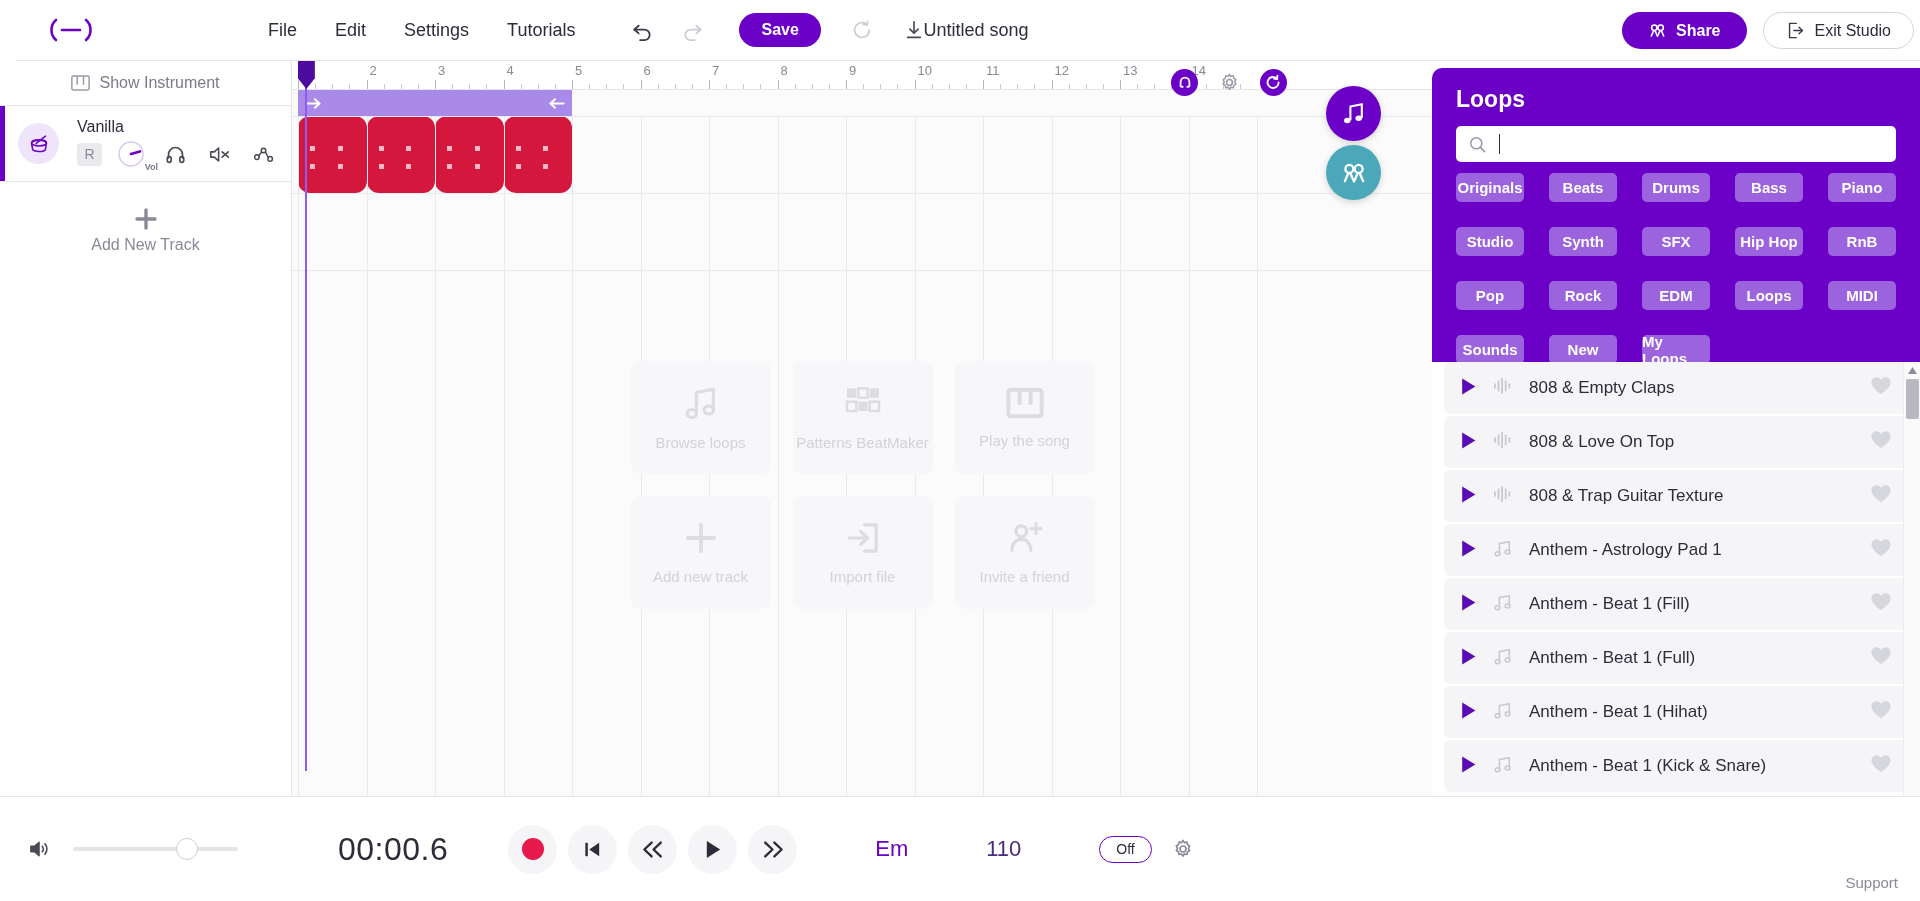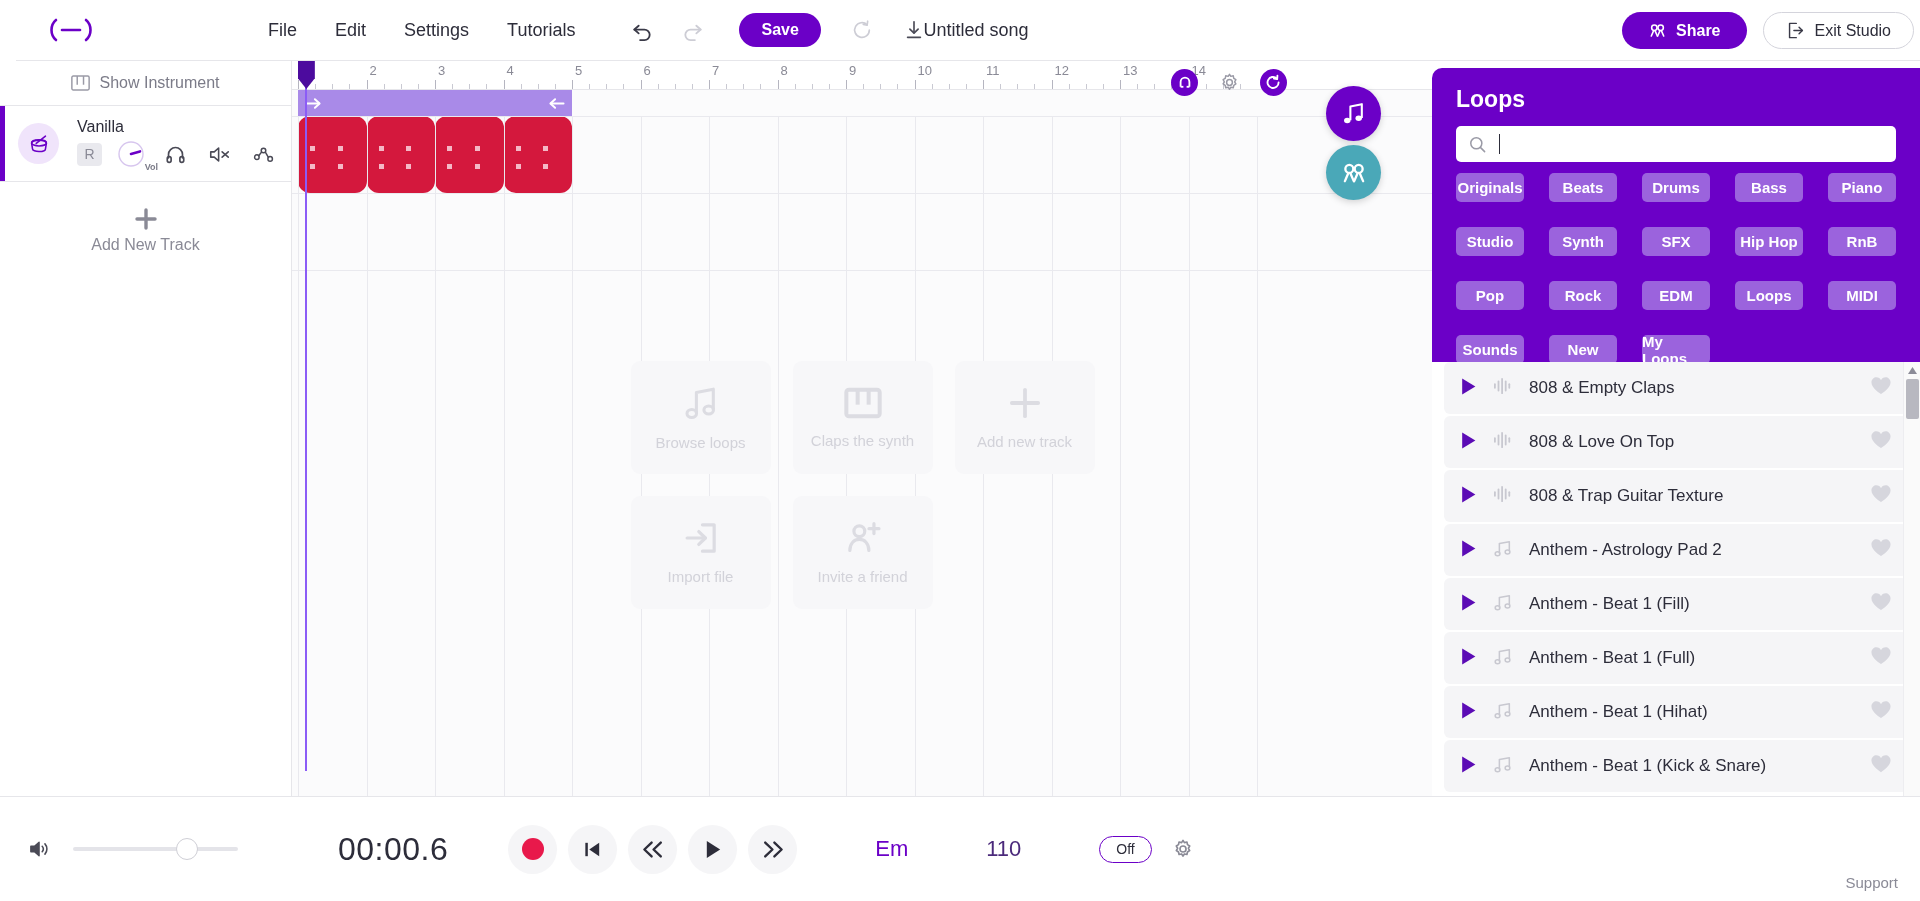--- a/index.html
+++ b/index.html
@@ -604,26 +604,37 @@
   <div class="placeholders">
     <div class="ph-card">
       <svg width="40" height="40" viewBox="0 0 26 26">
         <path d="M10 19.5 V6.2 L21 4 V17.3" fill="none" stroke="#dcdce2" stroke-width="2" stroke-linejoin="round"></path>
         <ellipse cx="7" cy="19.8" rx="3.1" ry="2.6" fill="none" stroke="#dcdce2" stroke-width="2"></ellipse>
         <ellipse cx="18" cy="17.6" rx="3.1" ry="2.6" fill="none" stroke="#dcdce2" stroke-width="2"></ellipse>
       </svg>
       <span>Browse loops</span>
     </div>
     <div class="ph-card">
+      <svg width="40" height="40" viewBox="0 0 30 30">
+        <rect x="3" y="4" width="7" height="7" fill="#dcdce2"></rect>
+        <rect x="11.5" y="4" width="7" height="7" fill="none" stroke="#dcdce2" stroke-width="1.8"></rect>
+        <rect x="20" y="4" width="7" height="7" fill="#dcdce2"></rect>
+        <rect x="3" y="14" width="7" height="7" fill="none" stroke="#dcdce2" stroke-width="1.8"></rect>
+        <rect x="11.5" y="14" width="7" height="7" fill="#dcdce2"></rect>
+        <rect x="20" y="14" width="7" height="7" fill="none" stroke="#dcdce2" stroke-width="1.8"></rect>
+      </svg>
+      <span>Patterns BeatMaker</span>
+    </div>
+    <div class="ph-card">
       <svg width="40" height="36" viewBox="0 0 24 20">
         <rect x="2" y="2" width="20" height="16" rx="1.6" fill="none" stroke="#dcdce2" stroke-width="2.4"></rect>
         <rect x="7.6" y="2" width="2.4" height="9" fill="#dcdce2"></rect>
         <rect x="14.2" y="2" width="2.4" height="9" fill="#dcdce2"></rect>
       </svg>
-      <span>Claps the synth</span>
+      <span>Play the song</span>
     </div>
     <div class="ph-card">
       <svg width="38" height="38" viewBox="0 0 26 26">
         <line x1="13" y1="4" x2="13" y2="22" stroke="#dcdce2" stroke-width="2.6" stroke-linecap="round"></line>
         <line x1="4" y1="13" x2="22" y2="13" stroke="#dcdce2" stroke-width="2.6" stroke-linecap="round"></line>
       </svg>
       <span>Add new track</span>
     </div>
     <div class="ph-card">
       <svg width="38" height="38" viewBox="0 0 26 26">
@@ -761,21 +772,21 @@
         </div>
         <div class="loop-item">
           <span><svg width="17" height="19" viewBox="0 0 16 18">
       <path d="M2 1.5 L14.5 9 L2 16.5 Z" fill="#5b0bb5"></path>
             </svg></span>
           <span><svg width="20" height="19" viewBox="0 0 22 21">
       <path d="M7 16 V5 L18 3 V13.5" fill="none" stroke="#c8c8d0" stroke-width="1.7" stroke-linejoin="round"></path>
       <ellipse cx="5" cy="16.4" rx="2.6" ry="2.2" fill="none" stroke="#c8c8d0" stroke-width="1.7"></ellipse>
       <ellipse cx="16" cy="14.4" rx="2.6" ry="2.2" fill="none" stroke="#c8c8d0" stroke-width="1.7"></ellipse>
     </svg></span>
-          <span class="loop-name">Anthem - Astrology Pad 2</span>
+          <span class="loop-name">Anthem - Astrology Pad 1</span>
           <span><svg width="22" height="20" viewBox="0 0 24 22">
       <path d="M12 20 C12 20 1.5 13.5 1.5 7.2 C1.5 3.8 4.2 1.5 7 1.5 C9.3 1.5 11.2 3 12 4.6
                C12.8 3 14.7 1.5 17 1.5 C19.8 1.5 22.5 3.8 22.5 7.2 C22.5 13.5 12 20 12 20 Z" fill="#d6d6dd"></path>
             </svg></span>
         </div>
         <div class="loop-item">
           <span><svg width="17" height="19" viewBox="0 0 16 18">
       <path d="M2 1.5 L14.5 9 L2 16.5 Z" fill="#5b0bb5"></path>
             </svg></span>
           <span><svg width="20" height="19" viewBox="0 0 22 21">

